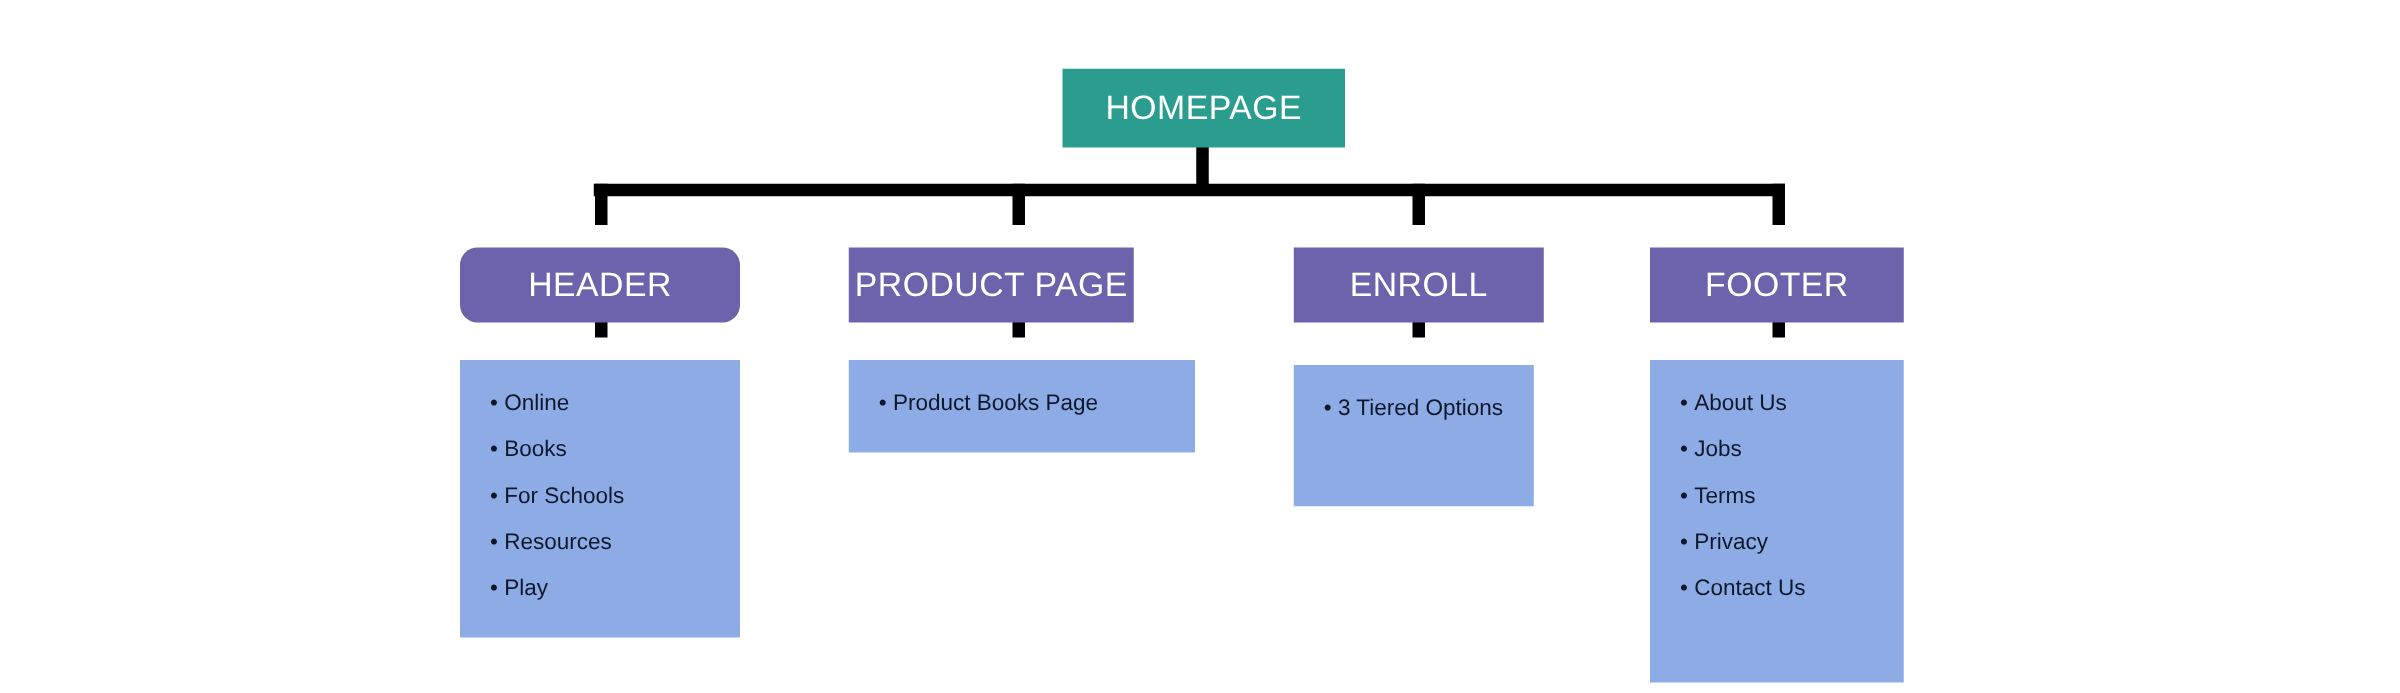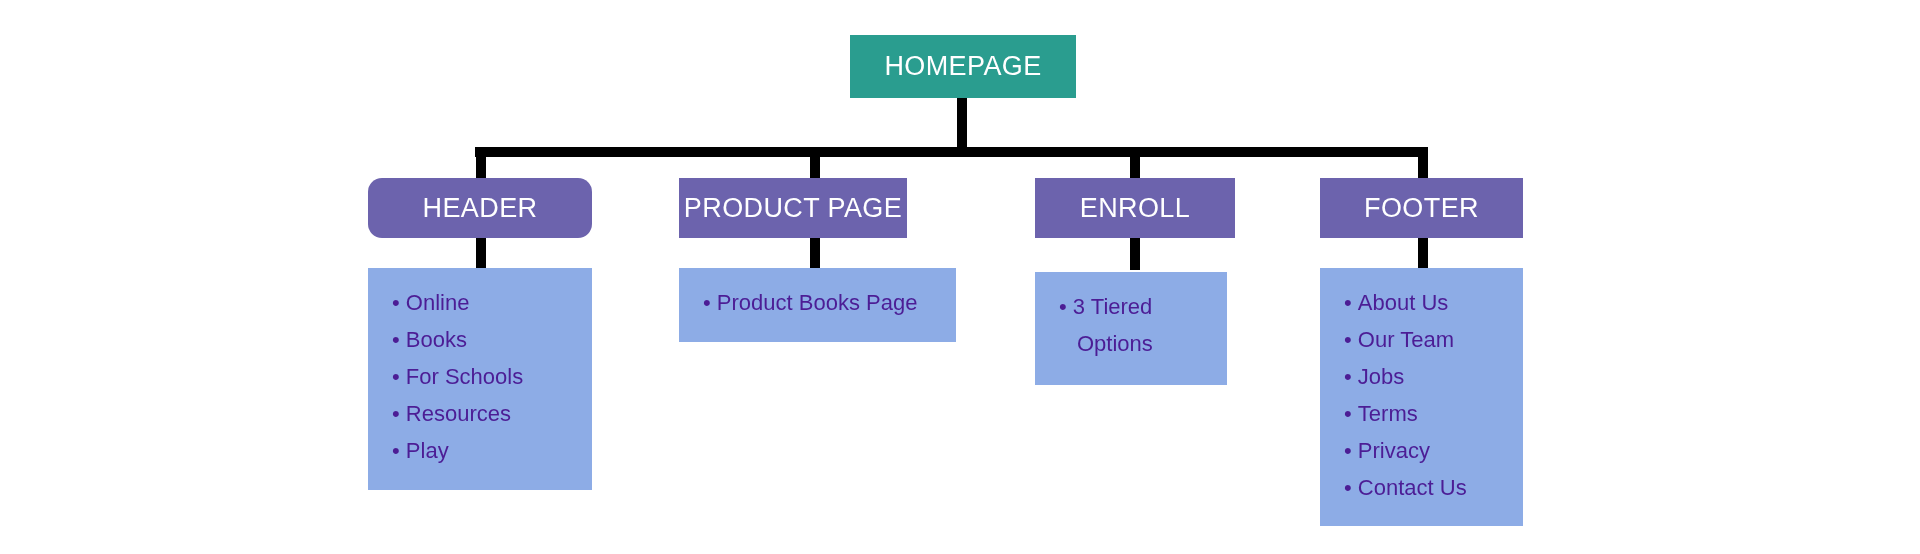--- a/index.html
+++ b/index.html
@@ -24,20 +24,21 @@
   .line {
     position: absolute;
     background: #000000;
   }
 
   
   .node {
     position: absolute;
     box-sizing: border-box;
     color: #ffffff;
+    margin-top: 20px;
   }
   .node-root {
     background: #2a9d8f;
     display: flex;
     align-items: center;
     justify-content: center;
   }
   .node-root .node-title {
     font-size: 27px;
     letter-spacing: 0.4px;
@@ -59,23 +60,23 @@
   .node-list {
     background: #8dace6;
     padding: 16px 22px 16px 24px;
   }
   .node-list ul {
     list-style: none;
     margin: 0;
     padding: 0;
   }
   .node-list li {
-    font-size: 22px;
+    font-size: 18px;
     line-height: 37px;
-    color: #4c1d95;
+    color: #0f172a;
     white-space: normal;
     text-indent: -18px;
     padding-left: 18px;
   }
   .node-list li::before {
     content: "\2022\00a0";
   }
 </style>
 </head>
 <body>
@@ -130,21 +131,20 @@
       <li>3 Tiered Options</li>
     </ul>
   </div>
 
   <div class="node node-head" style="left:1320px; top:178px; width:203px; height:60px;">
     <span class="node-title">FOOTER</span>
   </div>
   <div class="node node-list" style="left:1320px; top:268px; width:203px; height:258px;">
     <ul>
       <li>About Us</li>
-      <li>Our Team</li>
       <li>Jobs</li>
       <li>Terms</li>
       <li>Privacy</li>
       <li>Contact Us</li>
     </ul>
   </div>
 
 </div>
 
 </body></html>

